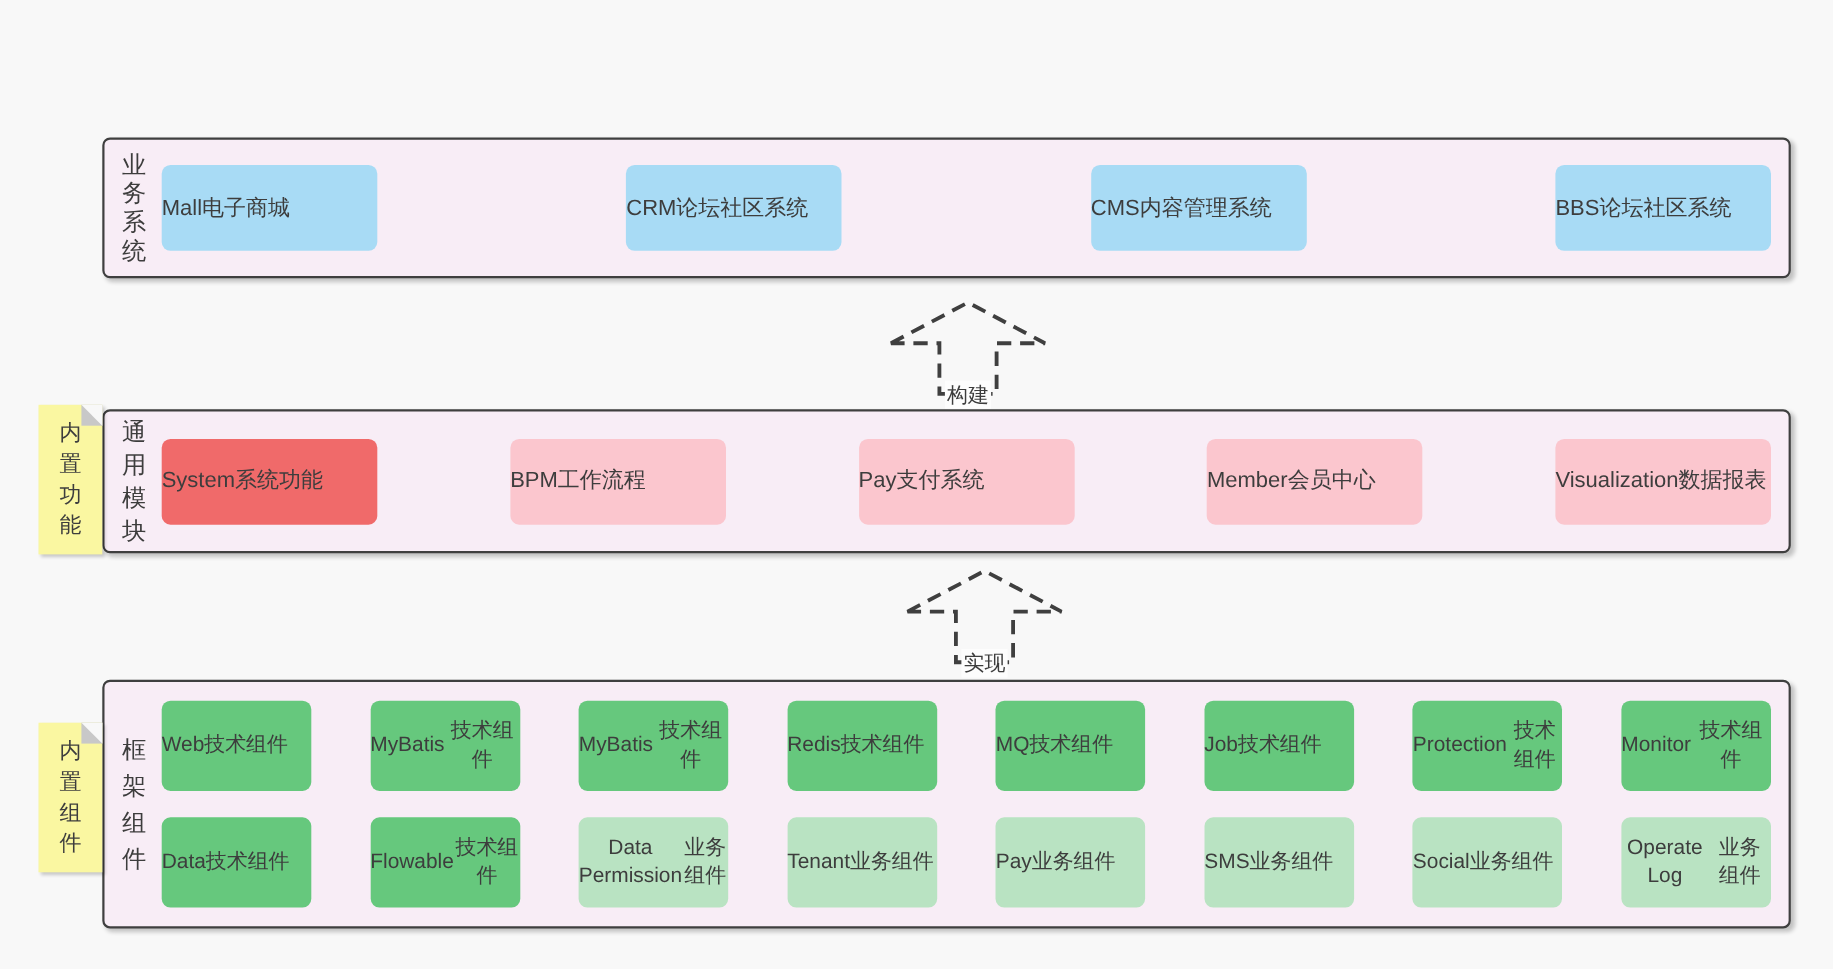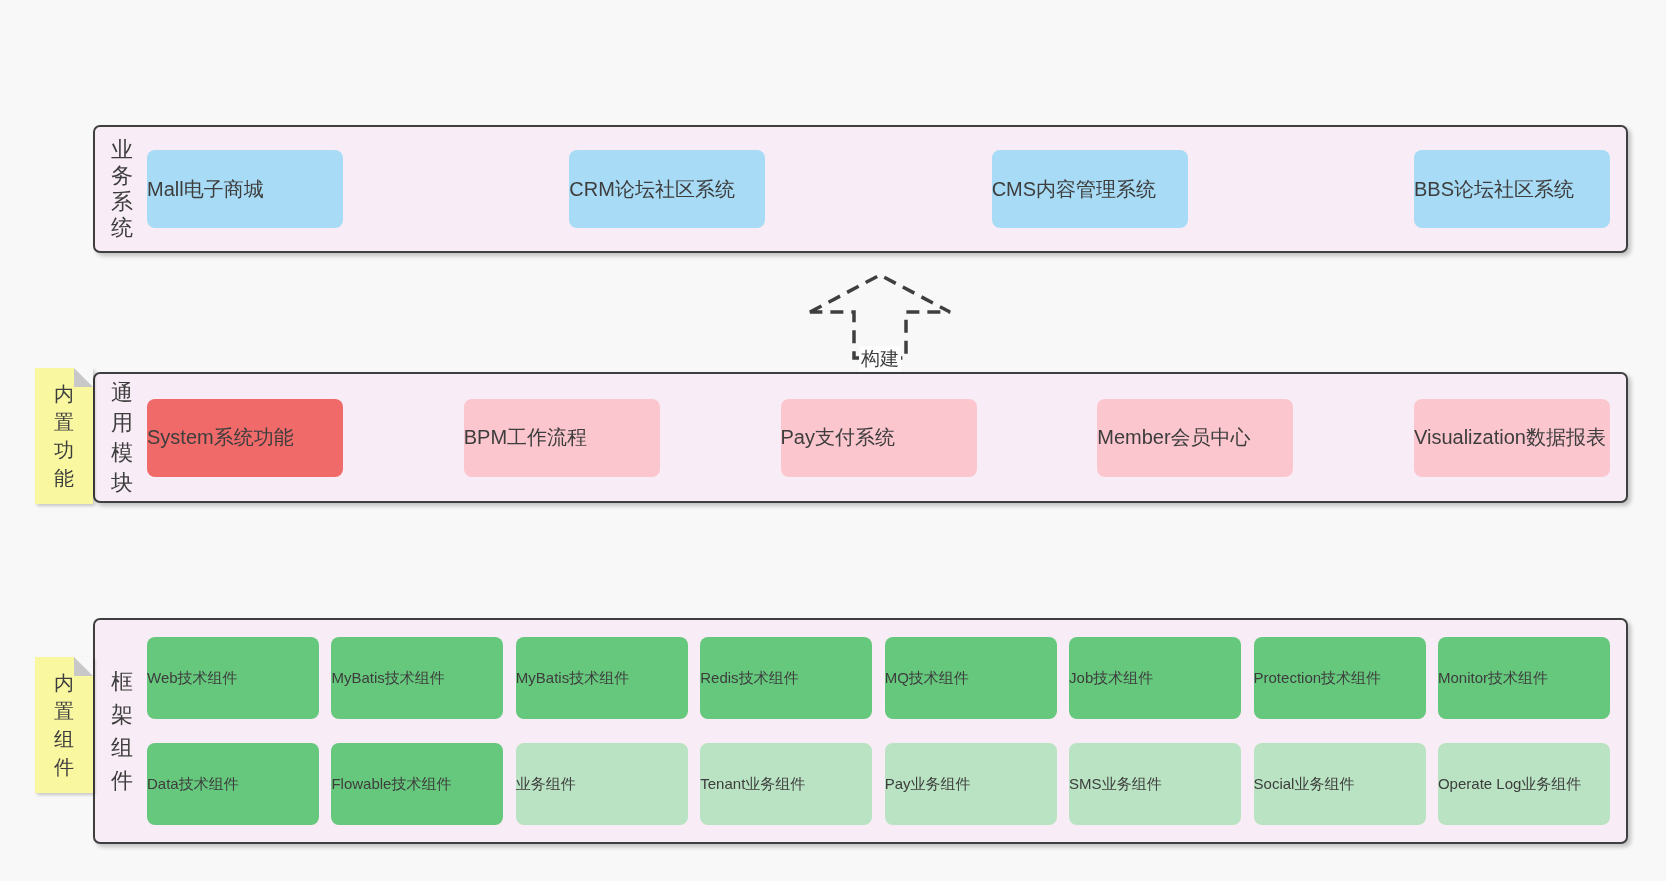--- a/index.html
+++ b/index.html
@@ -38,21 +38,21 @@
     position:absolute;left:52px;right:16px;top:0;height:100%;
     display:flex;flex-direction:column;justify-content:center;gap:24px;
   }
   .box-row{display:flex;justify-content:space-between;}
 
   .box{
     display:flex;align-items:center;
     border-radius:8px;text-align:center;color:var(--text,#3d3d3d);
   }
   .box--wide{width:196px;height:78px;font-size:20px;line-height:27px;}
-  .box--narrow{width:172px;height:82px;font-size:15px;line-height:26px;}
+  .box--narrow{width:136px;height:82px;font-size:19px;line-height:26px;}
   .box--narrow .box-name{max-width:118px;}
   .box--blue{background:var(--blue,#a8dbf5);}
   .box--red{background:var(--red,#f06a6a);}
   .box--pink{background:var(--pink,#fbc6ce);}
   .box--green{background:var(--green,#66c87d);}
   .box--lightgreen{background:var(--lightgreen,#b9e3c2);}
 
   
   .note{
     position:absolute;left:-60px;width:58px;
@@ -161,20 +161,26 @@
             <div class="box-desc">会员中心</div>
           </div>
           <div class="box box--pink box--wide">
             <div class="box-name">Visualization</div>
             <div class="box-desc">数据报表</div>
           </div>
         </div>
       </div>
   </section>
 
+  <div class="arrow arrow--implement">
+    <svg viewBox="0 0 150 90" width="150" height="90">
+      <polygon points="5,41 75,4 145,41 101,41 101,87 49,87 49,41"></polygon>
+    </svg>
+    <span class="arrow-label">实现</span>
+  </div>
 
   <section class="layer layer--framework">
     <div class="note">
       <div class="note-fold"></div>
       <div class="note-text">
           <div class="vchar">内</div>
           <div class="vchar">置</div>
           <div class="vchar">组</div>
           <div class="vchar">件</div>
         </div>
@@ -223,20 +229,21 @@
         <div class="box-row">
           <div class="box box--green box--narrow">
             <div class="box-name">Data</div>
             <div class="box-desc">技术组件</div>
           </div>
           <div class="box box--green box--narrow">
             <div class="box-name">Flowable</div>
             <div class="box-desc">技术组件</div>
           </div>
           <div class="box box--lightgreen box--narrow">
+            <div class="box-name">Data Permission</div>
             <div class="box-desc">业务组件</div>
           </div>
           <div class="box box--lightgreen box--narrow">
             <div class="box-name">Tenant</div>
             <div class="box-desc">业务组件</div>
           </div>
           <div class="box box--lightgreen box--narrow">
             <div class="box-name">Pay</div>
             <div class="box-desc">业务组件</div>
           </div>

